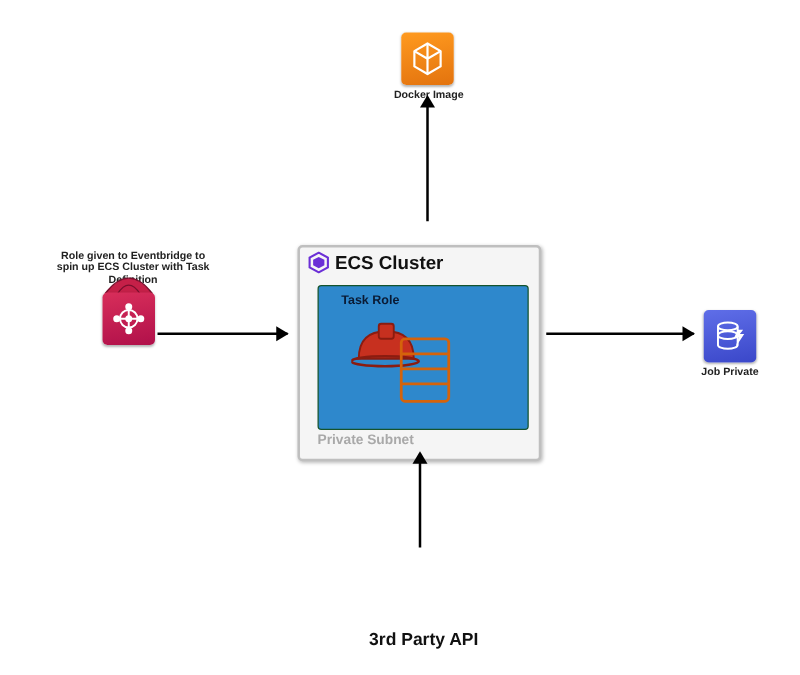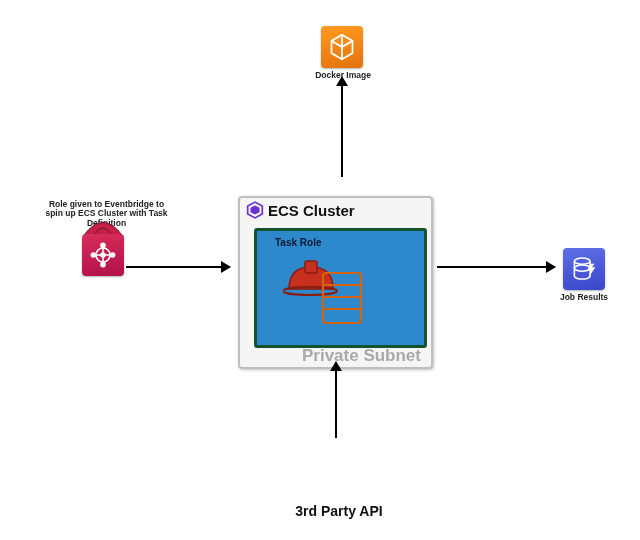--- a/index.html
+++ b/index.html
@@ -40,30 +40,30 @@
     font-size: 15px;
     color: #111;
   }
   .subnet-box {
     position: absolute;
     left: 14px;
     top: 30px;
     width: 167px;
     height: 114px;
     background: #2e88cc;
-    border: 3px solid #14532d;
+    border: 1px solid #14532d;
     border-radius: 3px;
   }
   .subnet-caption {
     position: absolute;
     left: 14px;
     top: 148px;
     width: 167px;
-    text-align: right;
-    font-size: 17px;
+    text-align: left;
+    font-size: 11px;
     font-weight: 600;
     color: #a9a9a9;
   }
   .task-role-label {
     position: absolute;
     left: 18px;
     top: 6px;
     font-size: 10px;
     font-weight: 700;
     color: #0a1a33;
@@ -234,21 +234,21 @@
   <div class="abs aws-ico ddb">
     <svg width="28" height="28" viewBox="0 0 32 32">
       <g fill="none" stroke="#fff" stroke-width="1.8">
         <ellipse cx="14" cy="7" rx="9" ry="3.5"></ellipse>
         <path d="M5 7 V24 a9 3.5 0 0 0 18 0 V7"></path>
         <ellipse cx="14" cy="15" rx="9" ry="3.5"></ellipse>
       </g>
       <path d="M23 10 L20 17 L24 17 L21 26 L29 14 L25 14 L28 10 Z" fill="#fff"></path>
     </svg>
   </div>
-  <div class="abs label ddb-label">Job Results</div>
+  <div class="abs label ddb-label">Job Private</div>
 
   <div class="abs label api-label">3rd Party API</div>
 
   <div class="arrow right abs" style="left:126px;top:266px;width:104px;"></div>
 
   <div class="arrow up-v abs" style="left:341px;top:78px;height:99px;background:#000;"></div>
 
   <div class="arrow right abs" style="left:437px;top:266px;width:118px;"></div>
 
   <div class="arrow up-v abs" style="left:335px;top:363px;height:75px;background:#000;"></div>

